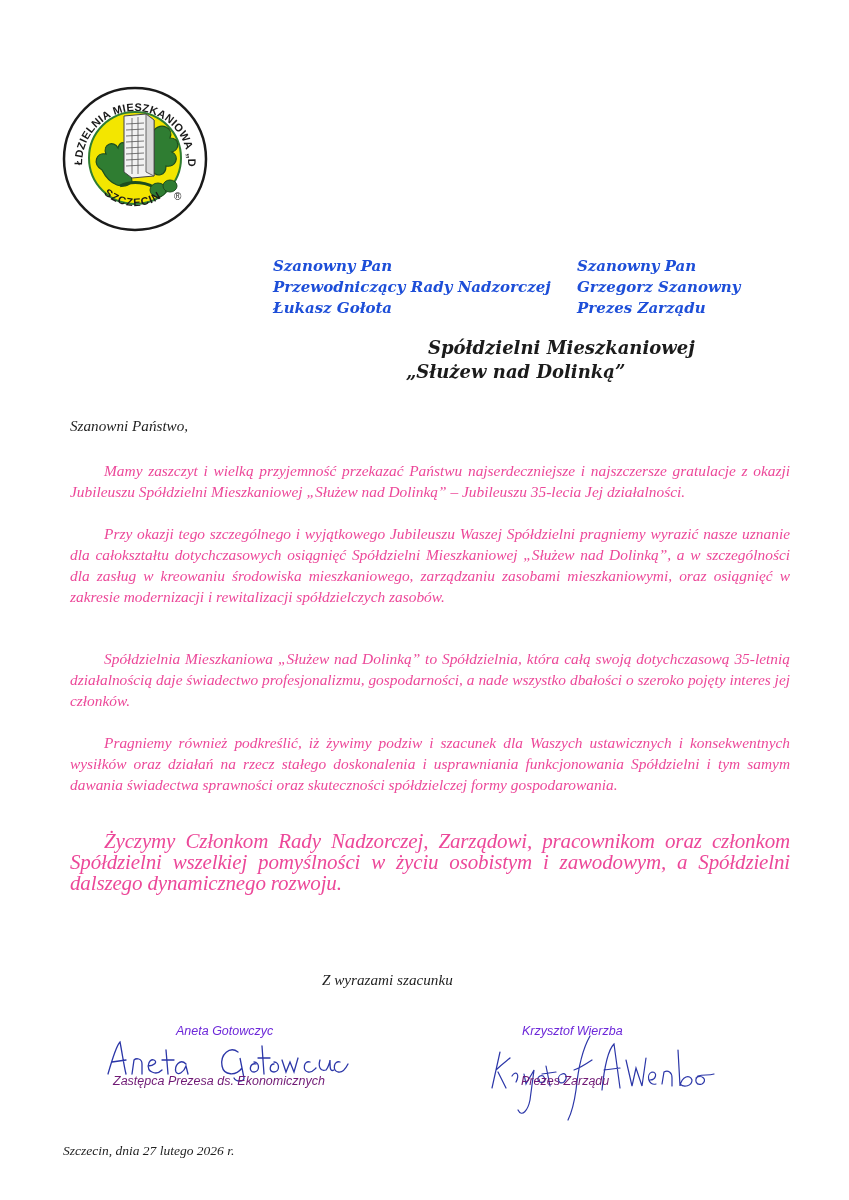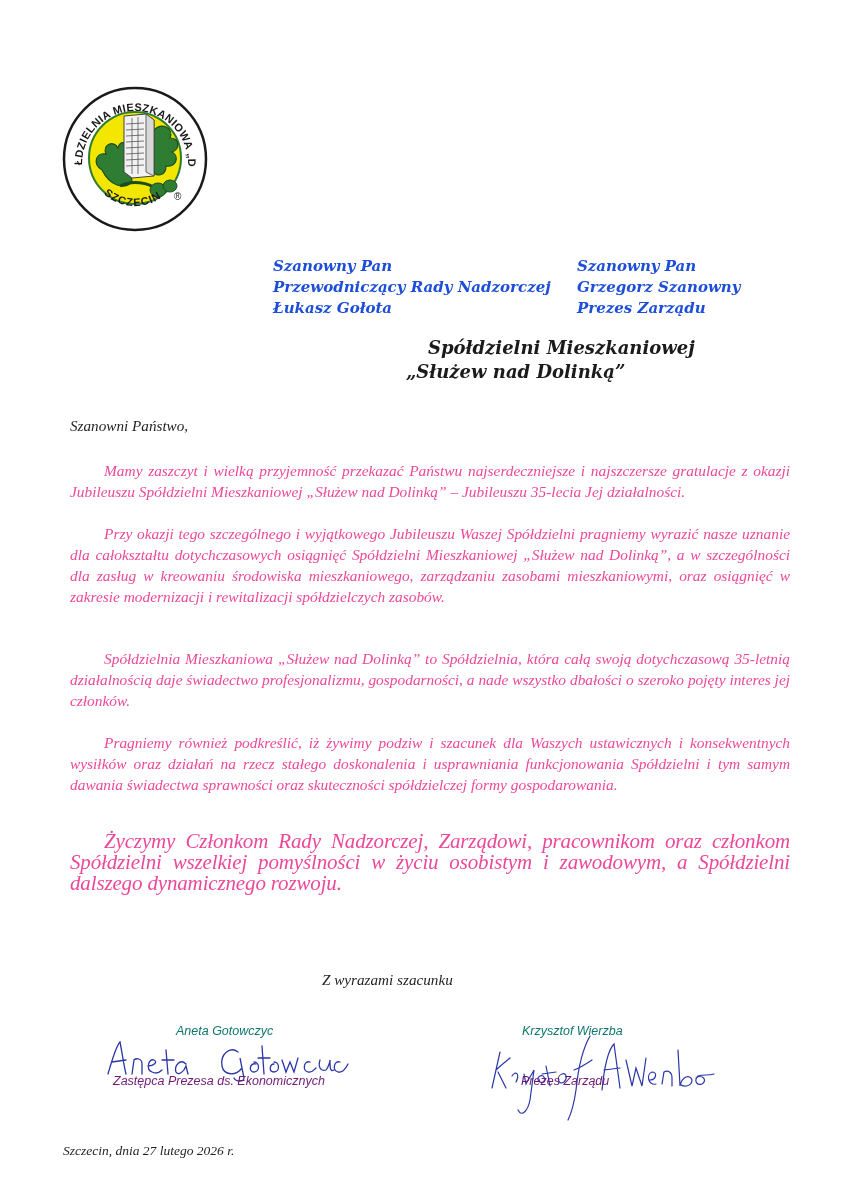--- a/index.html
+++ b/index.html
@@ -40,21 +40,21 @@
     .para .indent { display: inline-block; width: 34px; }
     #p1 { top: 460px; }
     #p2 { top: 523px; }
     #p3 { top: 648px; }
     #p4 { top: 732px; }
     #p5 { top: 831px; font-size: 21px; letter-spacing: -0.15px; }
 
     #closing { left: 322px; top: 951px; white-space: nowrap; margin-top: 20px; }
 
     
-    .sig-name { font-family: "Liberation Sans", sans-serif; font-style: italic; font-size: 12.5px; color: #0f766e; white-space: nowrap; }
+    .sig-name { font-family: "Liberation Sans", sans-serif; font-style: italic; font-size: 12.5px; color: #6d28d9; white-space: nowrap; }
     .sig-role { font-family: "Liberation Sans", sans-serif; font-style: italic; font-size: 12.5px; color: #701a75; white-space: nowrap; }
     #sig1-name { left: 176px; top: 1024px; }
     #sig1-role { left: 113px; top: 1074px; }
     #sig2-name { left: 522px; top: 1024px; }
     #sig2-role { left: 521px; top: 1074px; }
 
     #sig1-hand { left: 104px; top: 1036px; width: 260px; height: 48px; }
     #sig2-hand { left: 486px; top: 1030px; width: 230px; height: 92px; }
 
     #date { left: 63px; top: 1143px; white-space: nowrap; font-size: 13.5px; }

